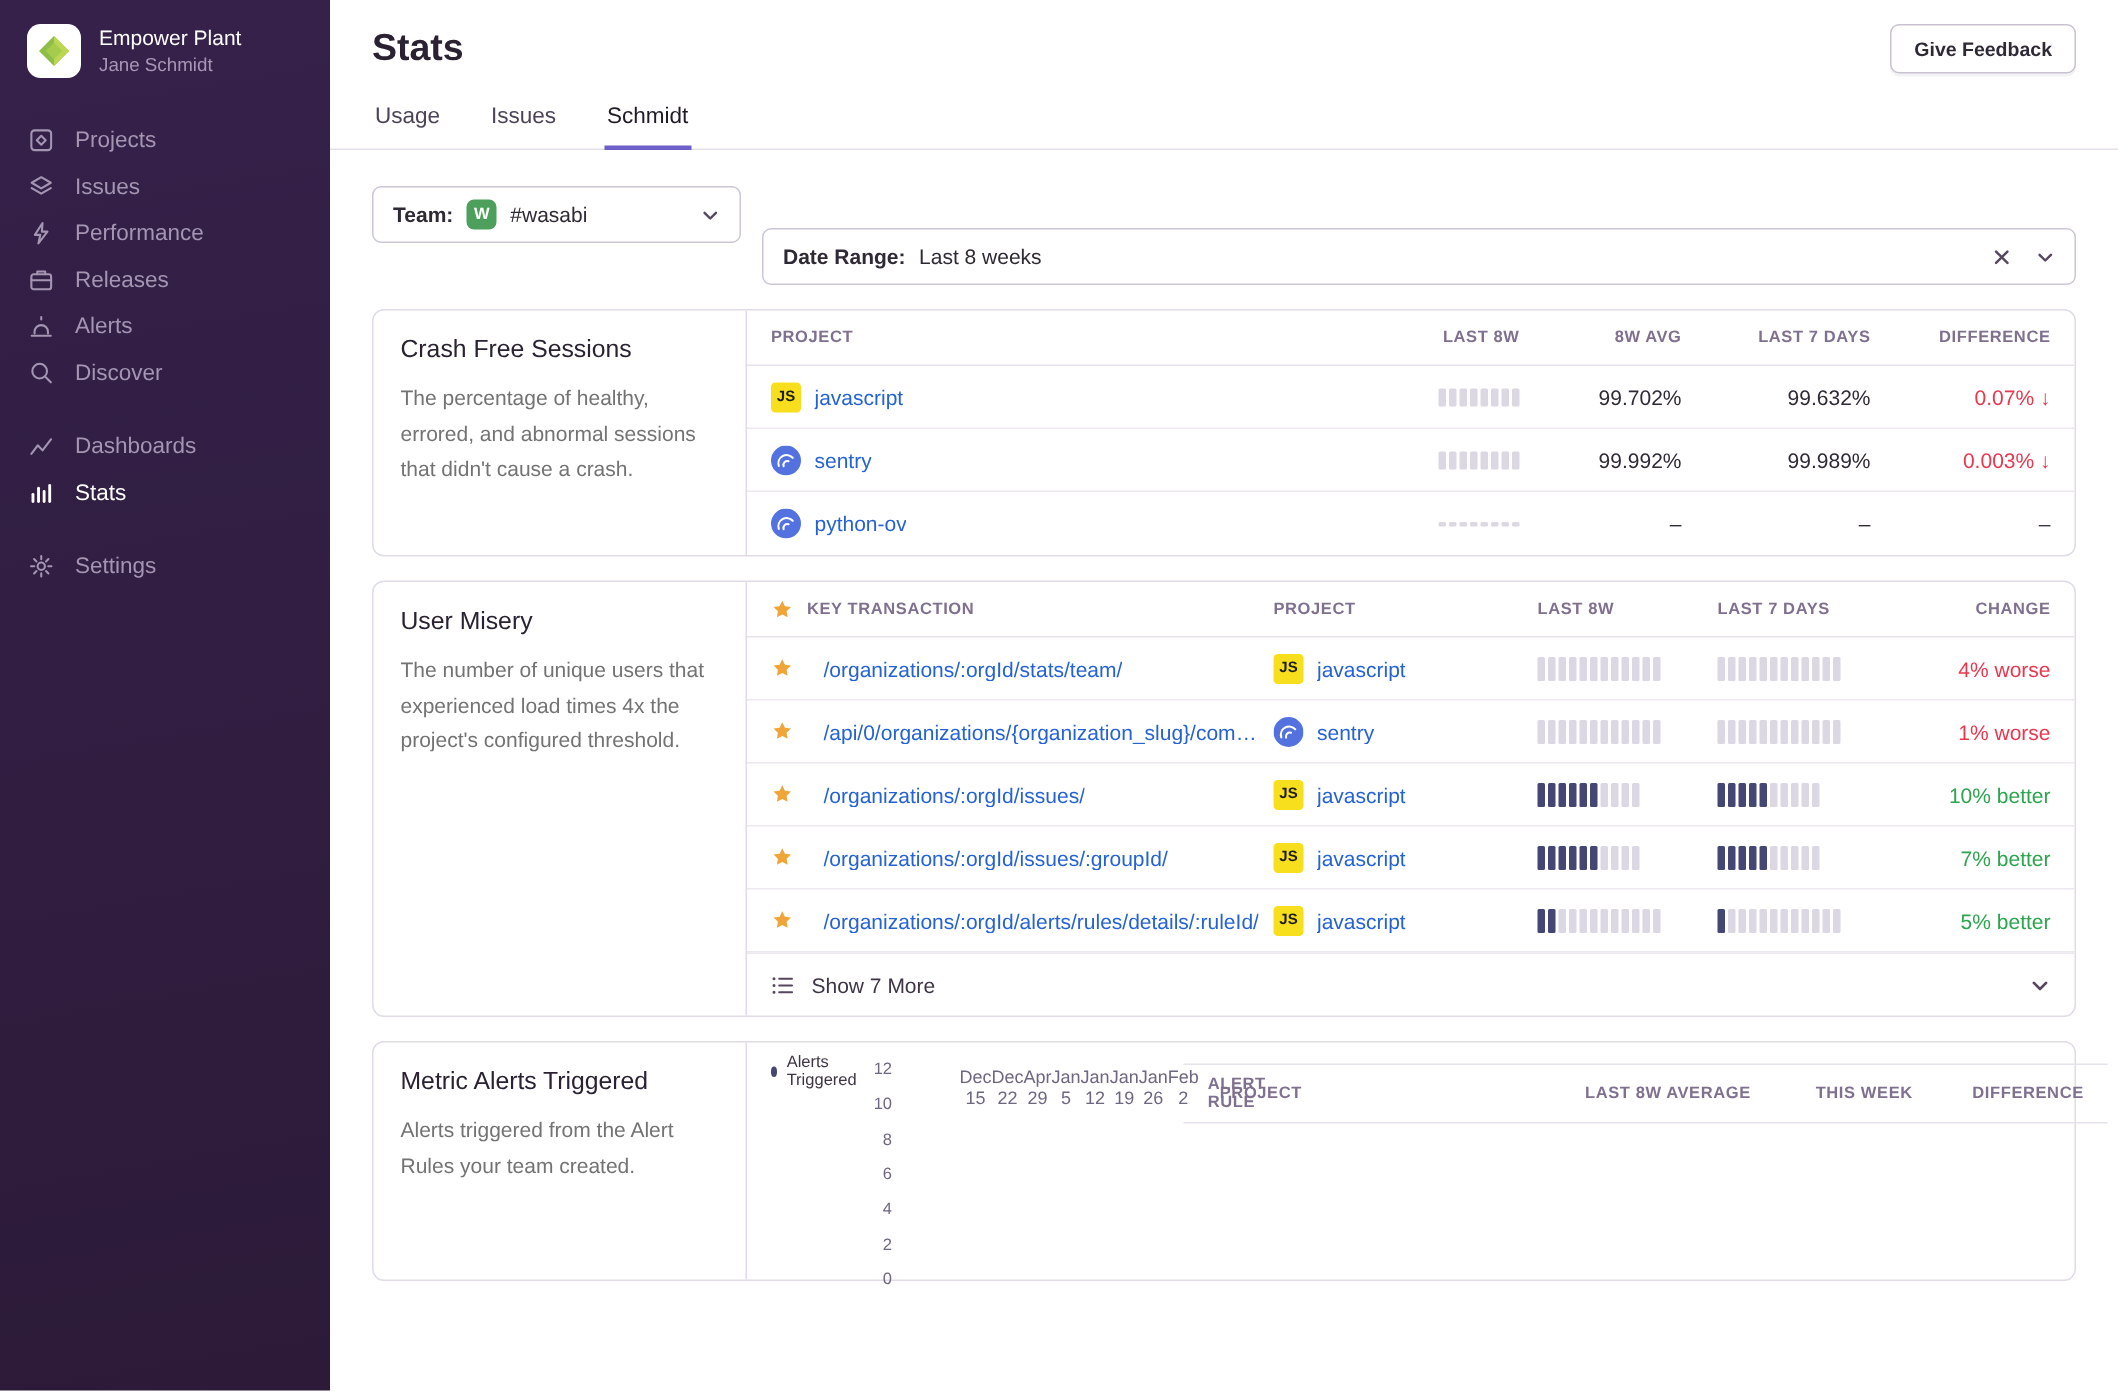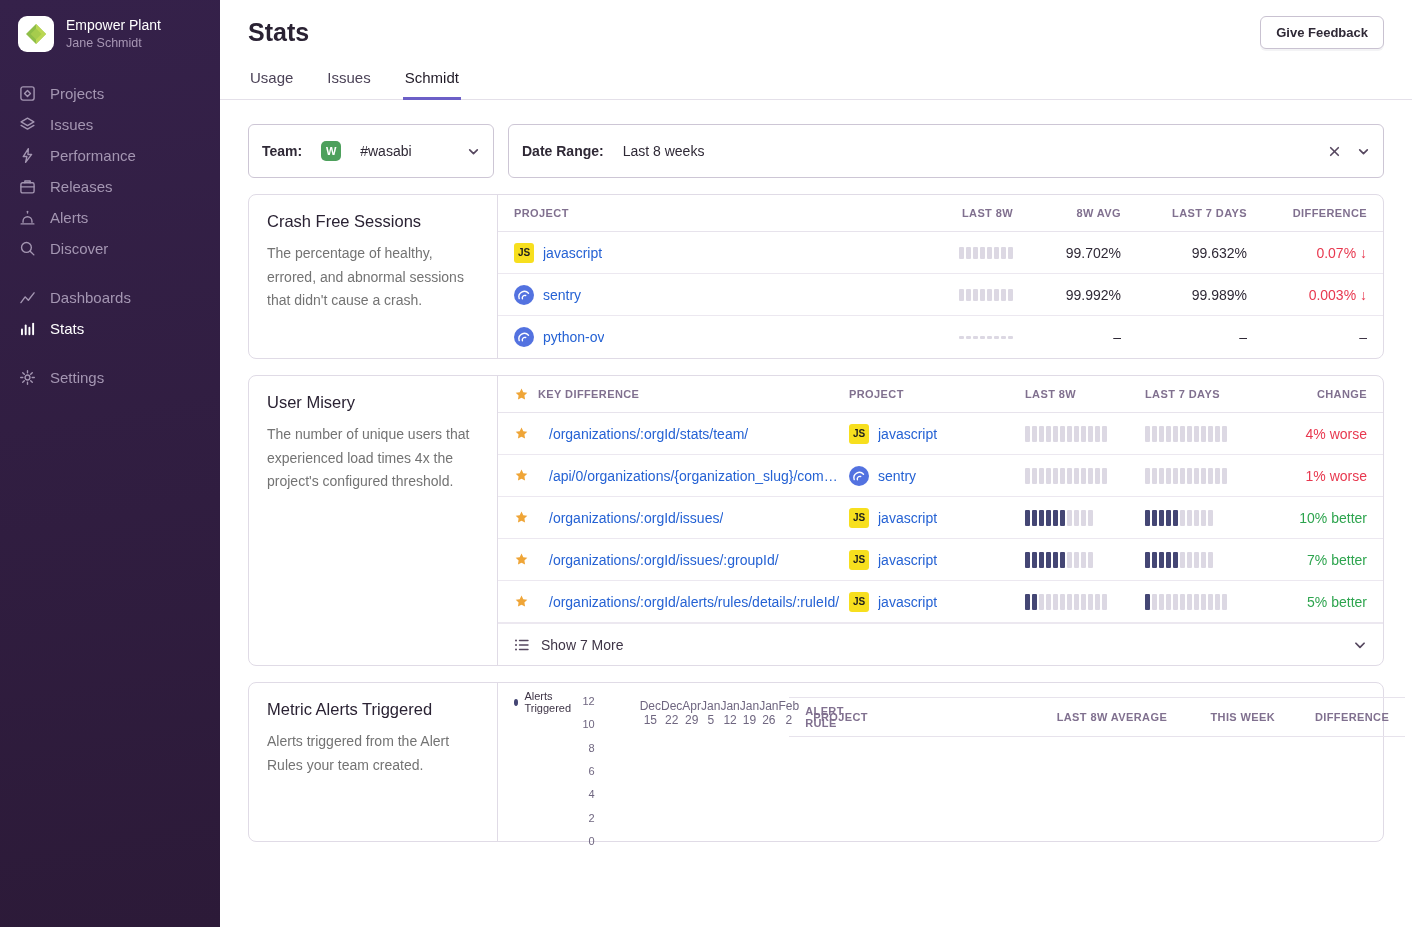--- a/index.html
+++ b/index.html
@@ -35,25 +35,25 @@
     padding:8px 15px;font-size:13px;font-weight:700;color:#2f2936;
     box-shadow:0 2px 0 rgba(54,45,89,.06);cursor:pointer;font-family:inherit;
   }
   .tabs{display:flex;gap:30px;padding:0 28px;margin-top:10px;border-bottom:1px solid #e4e0e9;}
   .tab{padding:10px 2px 11px;font-size:15px;color:#4c4358;cursor:pointer;border-bottom:3px solid transparent;margin-bottom:-1px;}
   .tab.active{color:#201a26;border-bottom-color:var(--accent);}
   .content{padding:24px 28px 40px;}
   
   .filters{display:flex;gap:14px;}
   .select{
-    height:54px;border:1px solid #cdc6d5;border-radius:6px;background:#fff;
-    display:flex;align-items:center;padding:0 13px;gap:19px;font-size:14px;color:#2f2936;cursor:pointer;
+    height:38px;border:1px solid #cdc6d5;border-radius:6px;background:#fff;
+    display:flex;align-items:center;padding:0 13px;gap:9px;font-size:14px;color:#2f2936;cursor:pointer;
   }
   .team-select{width:246px;}
-  .date-select{flex:1;}
+  .date-select{flex:1;margin-top:28px;}
   .f-label{font-weight:700;}
   .team-badge{width:20px;height:20px;border-radius:5px;background:var(--badge);color:#fff;font-size:11px;font-weight:700;display:grid;place-items:center;flex:none;}
   .sel-right{margin-left:auto;display:flex;align-items:center;gap:16px;color:#56475f;}
   .chev{display:flex;color:#56475f;}
   
   .panel{margin-top:16px;border:1px solid #e0dbe6;border-radius:8px;display:flex;background:#fff;}
   .panel-desc{width:249px;min-width:249px;border-right:1px solid #e0dbe6;padding:17px 18px;}
   .panel-title{font-size:16.5px;color:#2a2233;margin-bottom:11px;font-weight:400;}
   .panel-desc p{font-size:14px;color:#737373;line-height:1.68;}
   .panel-table{flex:1;min-width:0;}
@@ -346,21 +346,21 @@
         <p>The number of unique users that experienced load times 4x the project's configured threshold.</p>
       </div>
       <div class="panel-table">
         <div class="thead misery-grid">
           <div class="head-star">
             <span class="star-icon">
                 <svg width="15" height="15" viewBox="0 0 16 16" fill="currentColor">
                   <path d="M8 1.6l1.9 3.9 4.3.6-3.1 3 .7 4.3L8 11.4l-3.8 2 .7-4.3-3.1-3 4.3-.6z"></path>
                 </svg>
               </span>
-            <span>KEY DIFFERENCE</span>
+            <span>KEY TRANSACTION</span>
           </div>
           <div>PROJECT</div>
           <div>LAST 8W</div>
           <div>LAST 7 DAYS</div>
           <div class="r">CHANGE</div>
         </div>
 
         <div class="trow misery-grid">
           <div class="txn-cell">
             <span class="star-icon">

